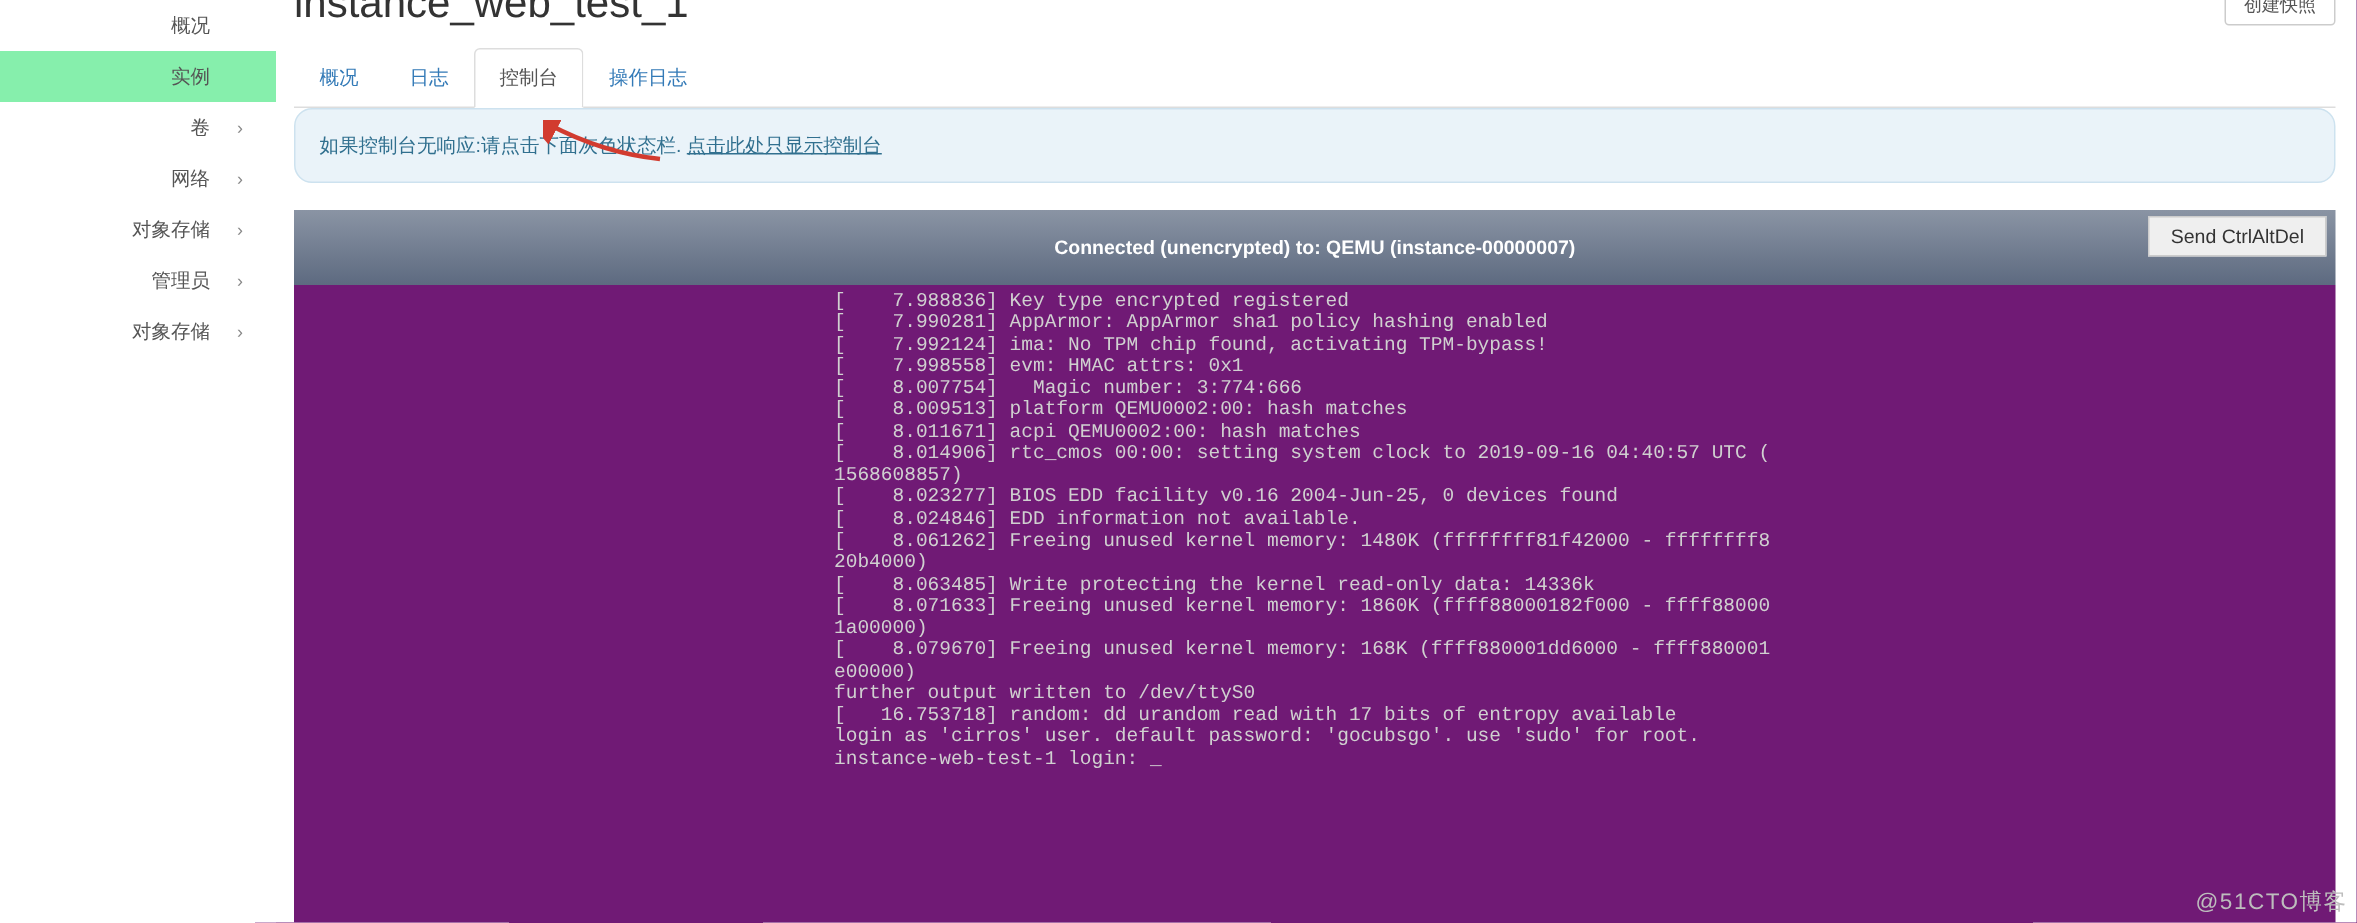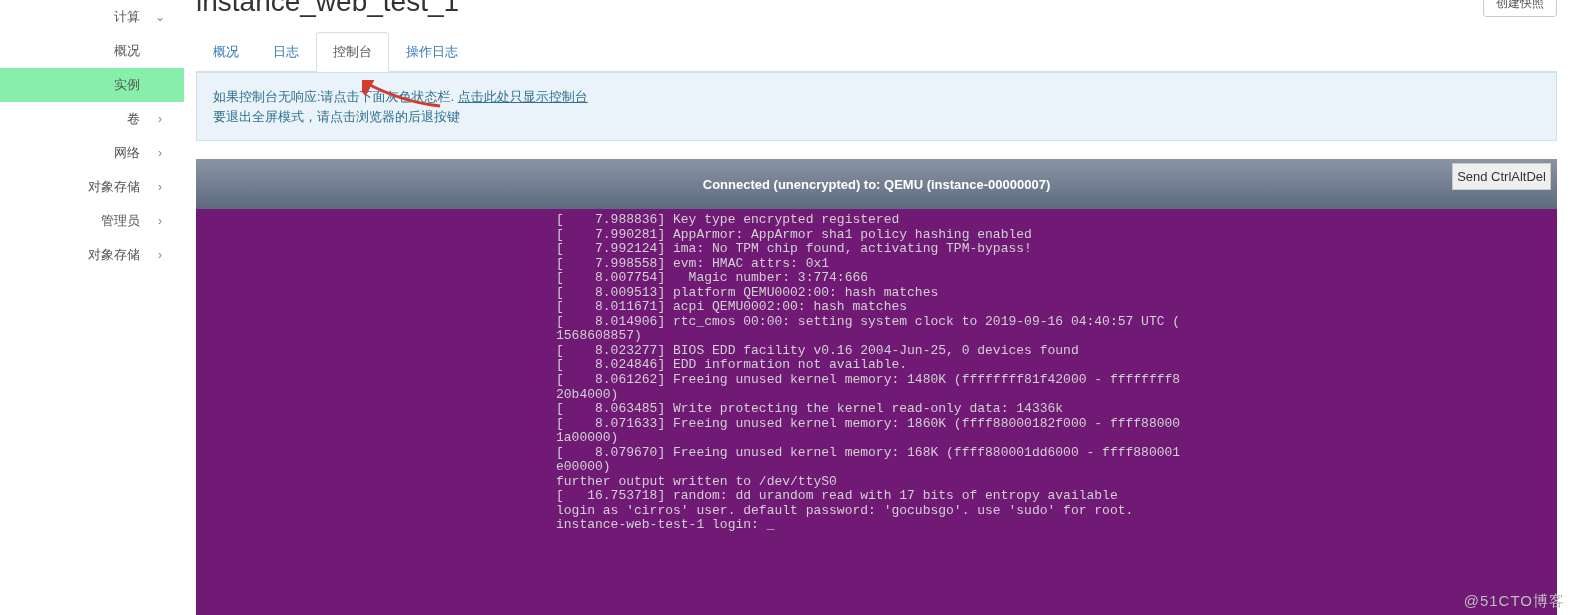--- a/index.html
+++ b/index.html
@@ -13,42 +13,38 @@
   .sidebar li.no-chev .chev { visibility: hidden; }
   .sidebar li.active { background: #86efac; }
   .main { flex: 1; padding: 0 14px 0 12px; display: flex; flex-direction: column; }
   .page-head { display: flex; align-items: flex-start; justify-content: space-between; padding-top: 0; gap: 40px; }
   .page-title { font-size: 28px; font-weight: 400; color: #333; margin-top: -14px; }
   .top-btn { border:1px solid #ccc; padding:4px 12px; font-size:12px; background:#fff; color:#555; border-radius:3px; margin-top:-10px; }
   .tabs { border-bottom: 1px solid #ddd; margin-top: 14px; display: flex; }
   .tab { padding: 10px 16px; color: #337ab7; cursor: pointer; border:1px solid transparent; border-bottom:none; margin-bottom:-1px; }
   .tab.active { color: #555; border:1px solid #ddd; border-bottom-color:#fff; background:#fff; border-radius:4px 4px 0 0; }
   .sub-title { font-size: 22px; font-weight: 400; margin: 18px 0 14px 0; color:#333; }
-  .info-box { background: #eaf3f9; border:1px solid #cde2ef; border-radius:0; padding: 14px 16px; color:#31708f; font-size:13px; line-height:1.5; }
+  .info-box { background: #eaf3f9; border:1px solid #cde2ef; border-radius:12px; padding: 14px 16px; color:#31708f; font-size:13px; line-height:1.5; }
   .info-box a { color:#31708f; text-decoration: underline; cursor:pointer; }
   .console-wrap { margin-top: 18px; display:flex; flex-direction:column; flex:1; min-height:0; }
   .console-header { height: 50px; background: linear-gradient(#8a94a4, #5d6a80); display:flex; align-items:center; position:relative; }
   .console-header .status { flex:1; text-align:center; color:#fff; font-weight:600; font-size:13px; }
-  .ctrlaltdel { position:absolute; right:6px; top:4px; background:#efefef; border:1px solid #ccc; padding:5px 4px; font-size:13px; color:#333; cursor:pointer; }
+  .ctrlaltdel { position:absolute; right:6px; top:4px; background:#efefef; border:1px solid #ccc; padding:5px 14px; font-size:13px; color:#333; cursor:pointer; }
   .console-body { flex:1; background:#701a75; color:#d0d0d0; font-family: "Courier New", monospace; font-size:13px; line-height:1.12; padding: 4px 0 0 0; overflow:hidden; white-space:pre; }
   .console-body .line { padding-left: 360px; }
   .arrow-annot { position:absolute; left:362px; top:80px; width:80px; height:28px; pointer-events:none; }
   .arrow-annot svg { width:100%; height:100%; }
   .watermark { position:absolute; right:6px; bottom:4px; color:#bdbdbd; font-size:15px; letter-spacing:1px;text-align:right; }
 </style>
 </head>
 <body>
 
 <div class="layout">
   <nav class="sidebar">
     <ul id="sidebar-list">
-        <li>
-          <span class="label">计算</span>
-          <span class="chev">⌄</span>
-        </li>
         <li class="no-chev">
           <span class="label">概况</span>
           <span class="chev"></span>
         </li>
         <li class="active no-chev">
           <span class="label">实例</span>
           <span class="chev"></span>
         </li>
         <li>
           <span class="label">卷</span>
@@ -85,21 +81,20 @@
         <div class="tab active">控制台</div>
         <div class="tab">操作日志</div>
       </div>
 
 
     <div class="info-box">
       <div>
         <span>如果控制台无响应:请点击下面灰色状态栏.</span>
         <a>点击此处只显示控制台</a>
       </div>
-      <div>要退出全屏模式，请点击浏览器的后退按键</div>
     </div>
 
     <div class="console-wrap">
       <div class="console-header">
         <div class="status">Connected (unencrypted) to: QEMU (instance-00000007)</div>
         <button class="ctrlaltdel">Send CtrlAltDel</button>
       </div>
       <div class="console-body" id="console-body"><div class="line">[    7.988836] Key type encrypted registered</div><div class="line">[    7.990281] AppArmor: AppArmor sha1 policy hashing enabled</div><div class="line">[    7.992124] ima: No TPM chip found, activating TPM-bypass!</div><div class="line">[    7.998558] evm: HMAC attrs: 0x1</div><div class="line">[    8.007754]   Magic number: 3:774:666</div><div class="line">[    8.009513] platform QEMU0002:00: hash matches</div><div class="line">[    8.011671] acpi QEMU0002:00: hash matches</div><div class="line">[    8.014906] rtc_cmos 00:00: setting system clock to 2019-09-16 04:40:57 UTC (</div><div class="line">1568608857)</div><div class="line">[    8.023277] BIOS EDD facility v0.16 2004-Jun-25, 0 devices found</div><div class="line">[    8.024846] EDD information not available.</div><div class="line">[    8.061262] Freeing unused kernel memory: 1480K (ffffffff81f42000 - ffffffff8</div><div class="line">20b4000)</div><div class="line">[    8.063485] Write protecting the kernel read-only data: 14336k</div><div class="line">[    8.071633] Freeing unused kernel memory: 1860K (ffff88000182f000 - ffff88000</div><div class="line">1a00000)</div><div class="line">[    8.079670] Freeing unused kernel memory: 168K (ffff880001dd6000 - ffff880001</div><div class="line">e00000)</div><div class="line"></div><div class="line">further output written to /dev/ttyS0</div><div class="line">[   16.753718] random: dd urandom read with 17 bits of entropy available</div><div class="line"></div><div class="line"></div><div class="line">login as 'cirros' user. default password: 'gocubsgo'. use 'sudo' for root.</div><div class="line">instance-web-test-1 login: _</div></div>
     </div>
   </main>

